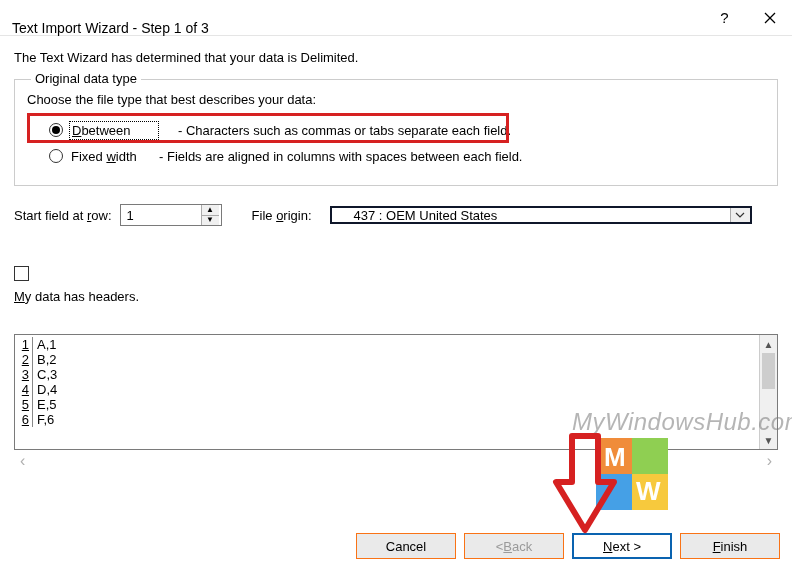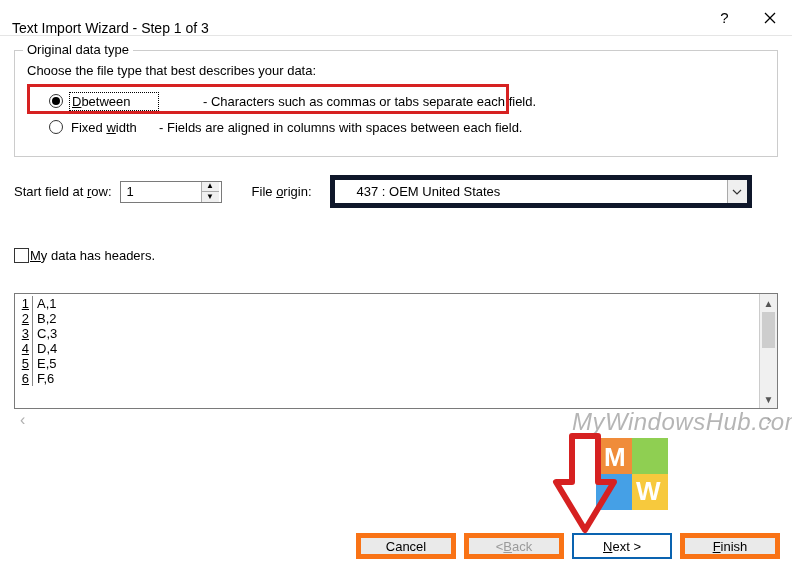--- a/index.html
+++ b/index.html
@@ -10,21 +10,21 @@
   .title { font-size: 14px; flex: 1; margin-top: 20px; }
   .tb-btn { width: 45px; height: 36px; display: flex; align-items: center; justify-content: center; font-size: 15px; color: #000; }
   .tb-btn svg { stroke: #000; }
 
   .content { padding: 14px 14px 0 14px; }
 
   .intro1 { margin: 0 0 14px 0; }
   .intro2 { margin: 0 0 18px 0; }
 
   .groupbox { border: 1px solid #ccc; padding: 12px 12px 16px 12px; position: relative; margin-bottom: 18px; }
-  .groupbox-legend { position: absolute; top: -9px; left: 8px; background: #fff; padding: 0 4px; }
+  .groupbox-legend { position: absolute; top: -9px; left: 16px; background: #fff; padding: 0 4px; }
   .group-prompt { margin: 0 0 10px 0; }
 
   .radios { position: relative; }
   .radio-row { display: flex; align-items: center; height: 26px; }
   .radio-circ { width: 14px; height: 14px; border: 1px solid #333; border-radius: 50%; display: inline-flex; align-items: center; justify-content: center; margin: 0 8px 0 22px; }
   .radio-dot { width: 8px; height: 8px; background: #000; border-radius: 50%; }
   .radio-label { display: inline-block; min-width: 86px; }
   .radio-label .ul { text-decoration: underline; }
   .dotted { outline: 1px dotted #000; outline-offset: 1px; padding: 0 1px; }
   .radio-desc { }
@@ -34,44 +34,44 @@
   .row2 { display: flex; align-items: center; gap: 8px; margin-bottom: 40px; }
   .row2 .lbl {}
   .row2 .ul { text-decoration: underline; }
   .spin { display: flex; align-items: stretch; height: 22px; border: 1px solid #7a7a7a; width: 102px; background: #fff; }
   .spin input { border: none; outline: none; width: 80px; padding: 0 6px; font-size: 13px; }
   .spin-btns { width: 18px; border-left: 1px solid #aaa; display: flex; flex-direction: column; }
   .spin-btn { flex: 1; display: flex; align-items: center; justify-content: center; font-size: 8px; line-height: 1; background: #f0f0f0; }
   .spin-btn + .spin-btn { border-top: 1px solid #aaa; }
 
   .origin {}
-  .combo { display: flex; align-items: center; height: 33px; border: 5px solid #0f172a; width: 422px; background: #fff; }
+  .combo { display: flex; align-items: center; height: 18px; border: 2px solid #0f172a; width: 422px; background: #fff; }
   .combo-txt { flex: 1; padding: 0 22px; }
   .combo-btn { width: 20px; height: 100%; border-left: 1px solid #aaa; background: #efefef; display: flex; align-items: center; justify-content: center; }
 
-  .chk-row { display: flex; align-items: flex-start; gap: 1px; margin-bottom: 30px; }
+  .chk-row { display: flex; align-items: flex-start; gap: 8px; margin-bottom: 30px; flex-direction: column; }
   .chk { width: 15px; height: 15px; border: 1px solid #333; background: #fff; }
   .chk-label .ul { text-decoration: underline; }
 
   .preview-label { margin-bottom: 10px; }
 
   .preview-wrap { position: relative; border: 1px solid #7a7a7a; height: 116px; background: #fff; display: flex; }
   .preview-rows { flex: 1; overflow: hidden; font-family: "Courier New", monospace; font-size: 13px; line-height: 15px; padding-top: 2px; }
   .prow { display: flex; align-items: center; height: 15px; }
   .prow .ln { width: 14px; text-align: right; text-decoration: underline; color: #000; margin: 0 2px 0 4px; border-right: 1px solid #888; padding-right: 3px; }
   .prow .tx { padding-left: 2px; }
   .vscroll { width: 18px; background: #f0f0f0; border-left: 1px solid #ccc; position: relative; }
   .vscroll .arr { height: 18px; display: flex; align-items: center; justify-content: center; font-size: 10px; color: #555; }
   .vscroll .thumb { position: absolute; top: 18px; left: 2px; right: 2px; height: 36px; background: #cdcdcd; }
 
   .hscroll { display: flex; align-items: center; height: 18px; margin-top: 2px; color: #b0b0b0; font-size: 16px; padding: 0 6px; }
   .hscroll .sp { flex: 1; }
 
   .btnbar { position: absolute; bottom: 10px; right: 12px; display: flex; gap: 8px; }
-  .btn { width: 100px; height: 26px; border: 5px solid #f97316; background: #eaeaea; display: flex; align-items: center; justify-content: center; font-size: 13px; }
+  .btn { width: 100px; height: 26px; border: 1px solid #f97316; background: #eaeaea; display: flex; align-items: center; justify-content: center; font-size: 13px; }
   .btn.disabled { color: #9a9a9a; }
   .btn.primary { border: 2px solid #0a63b0; background: #fff; }
   .btn .ul { text-decoration: underline; }
 
   
   .wm-text { position: absolute; font-size: 24px; font-style: italic; color: rgba(120,120,120,0.55); letter-spacing: .5px; pointer-events:none; }
   .logo { position: absolute; width: 72px; height: 72px; pointer-events:none; }
   .logo .q { position: absolute; width: 36px; height: 36px; }
   .logo .a { left:0; top:0; background:#f08c3a; }
   .logo .b { left:36px; top:0; background:#8fcf52; }
@@ -89,34 +89,35 @@
   <div class="tb-btn">?</div>
   <div class="tb-btn">
     <svg width="12" height="12" viewBox="0 0 12 12">
         <line x1="1" y1="1" x2="11" y2="11" stroke-width="1.2"></line>
         <line x1="11" y1="1" x2="1" y2="11" stroke-width="1.2"></line>
       </svg>
   </div>
 </div>
 
 <div class="content">
+  <p class="intro1">The Text Wizard has determined that your data is Delimited.</p>
 
   <div class="groupbox">
     <span class="groupbox-legend">Original data type</span>
     <p class="group-prompt">Choose the file type that best describes your data:</p>
 
     <div class="radios">
       <div class="red-box" style="left:0; top:-4px; width:482px; height:30px;"></div>
 
       <div class="radio-row">
         <span class="radio-circ">
             <span class="radio-dot"></span>
           </span>
         <span class="radio-label dotted"><span class="ul">D</span><span>between</span></span>
-        <span class="radio-desc" style="margin-left:46px;">- Characters such as commas or tabs separate each field.</span>
+        <span class="radio-desc" style="margin-left:21px;">- Characters such as commas or tabs separate each field.</span>
       </div>
 
       <div class="radio-row">
         <span class="radio-circ"></span>
         <span class="radio-label"><span>Fixed </span><span class="ul">w</span><span>idth</span></span>
         <span class="radio-desc" style="margin-left:2px;">- Fields are aligned in columns with spaces between each field.</span>
       </div>
     </div>
   </div>
 

